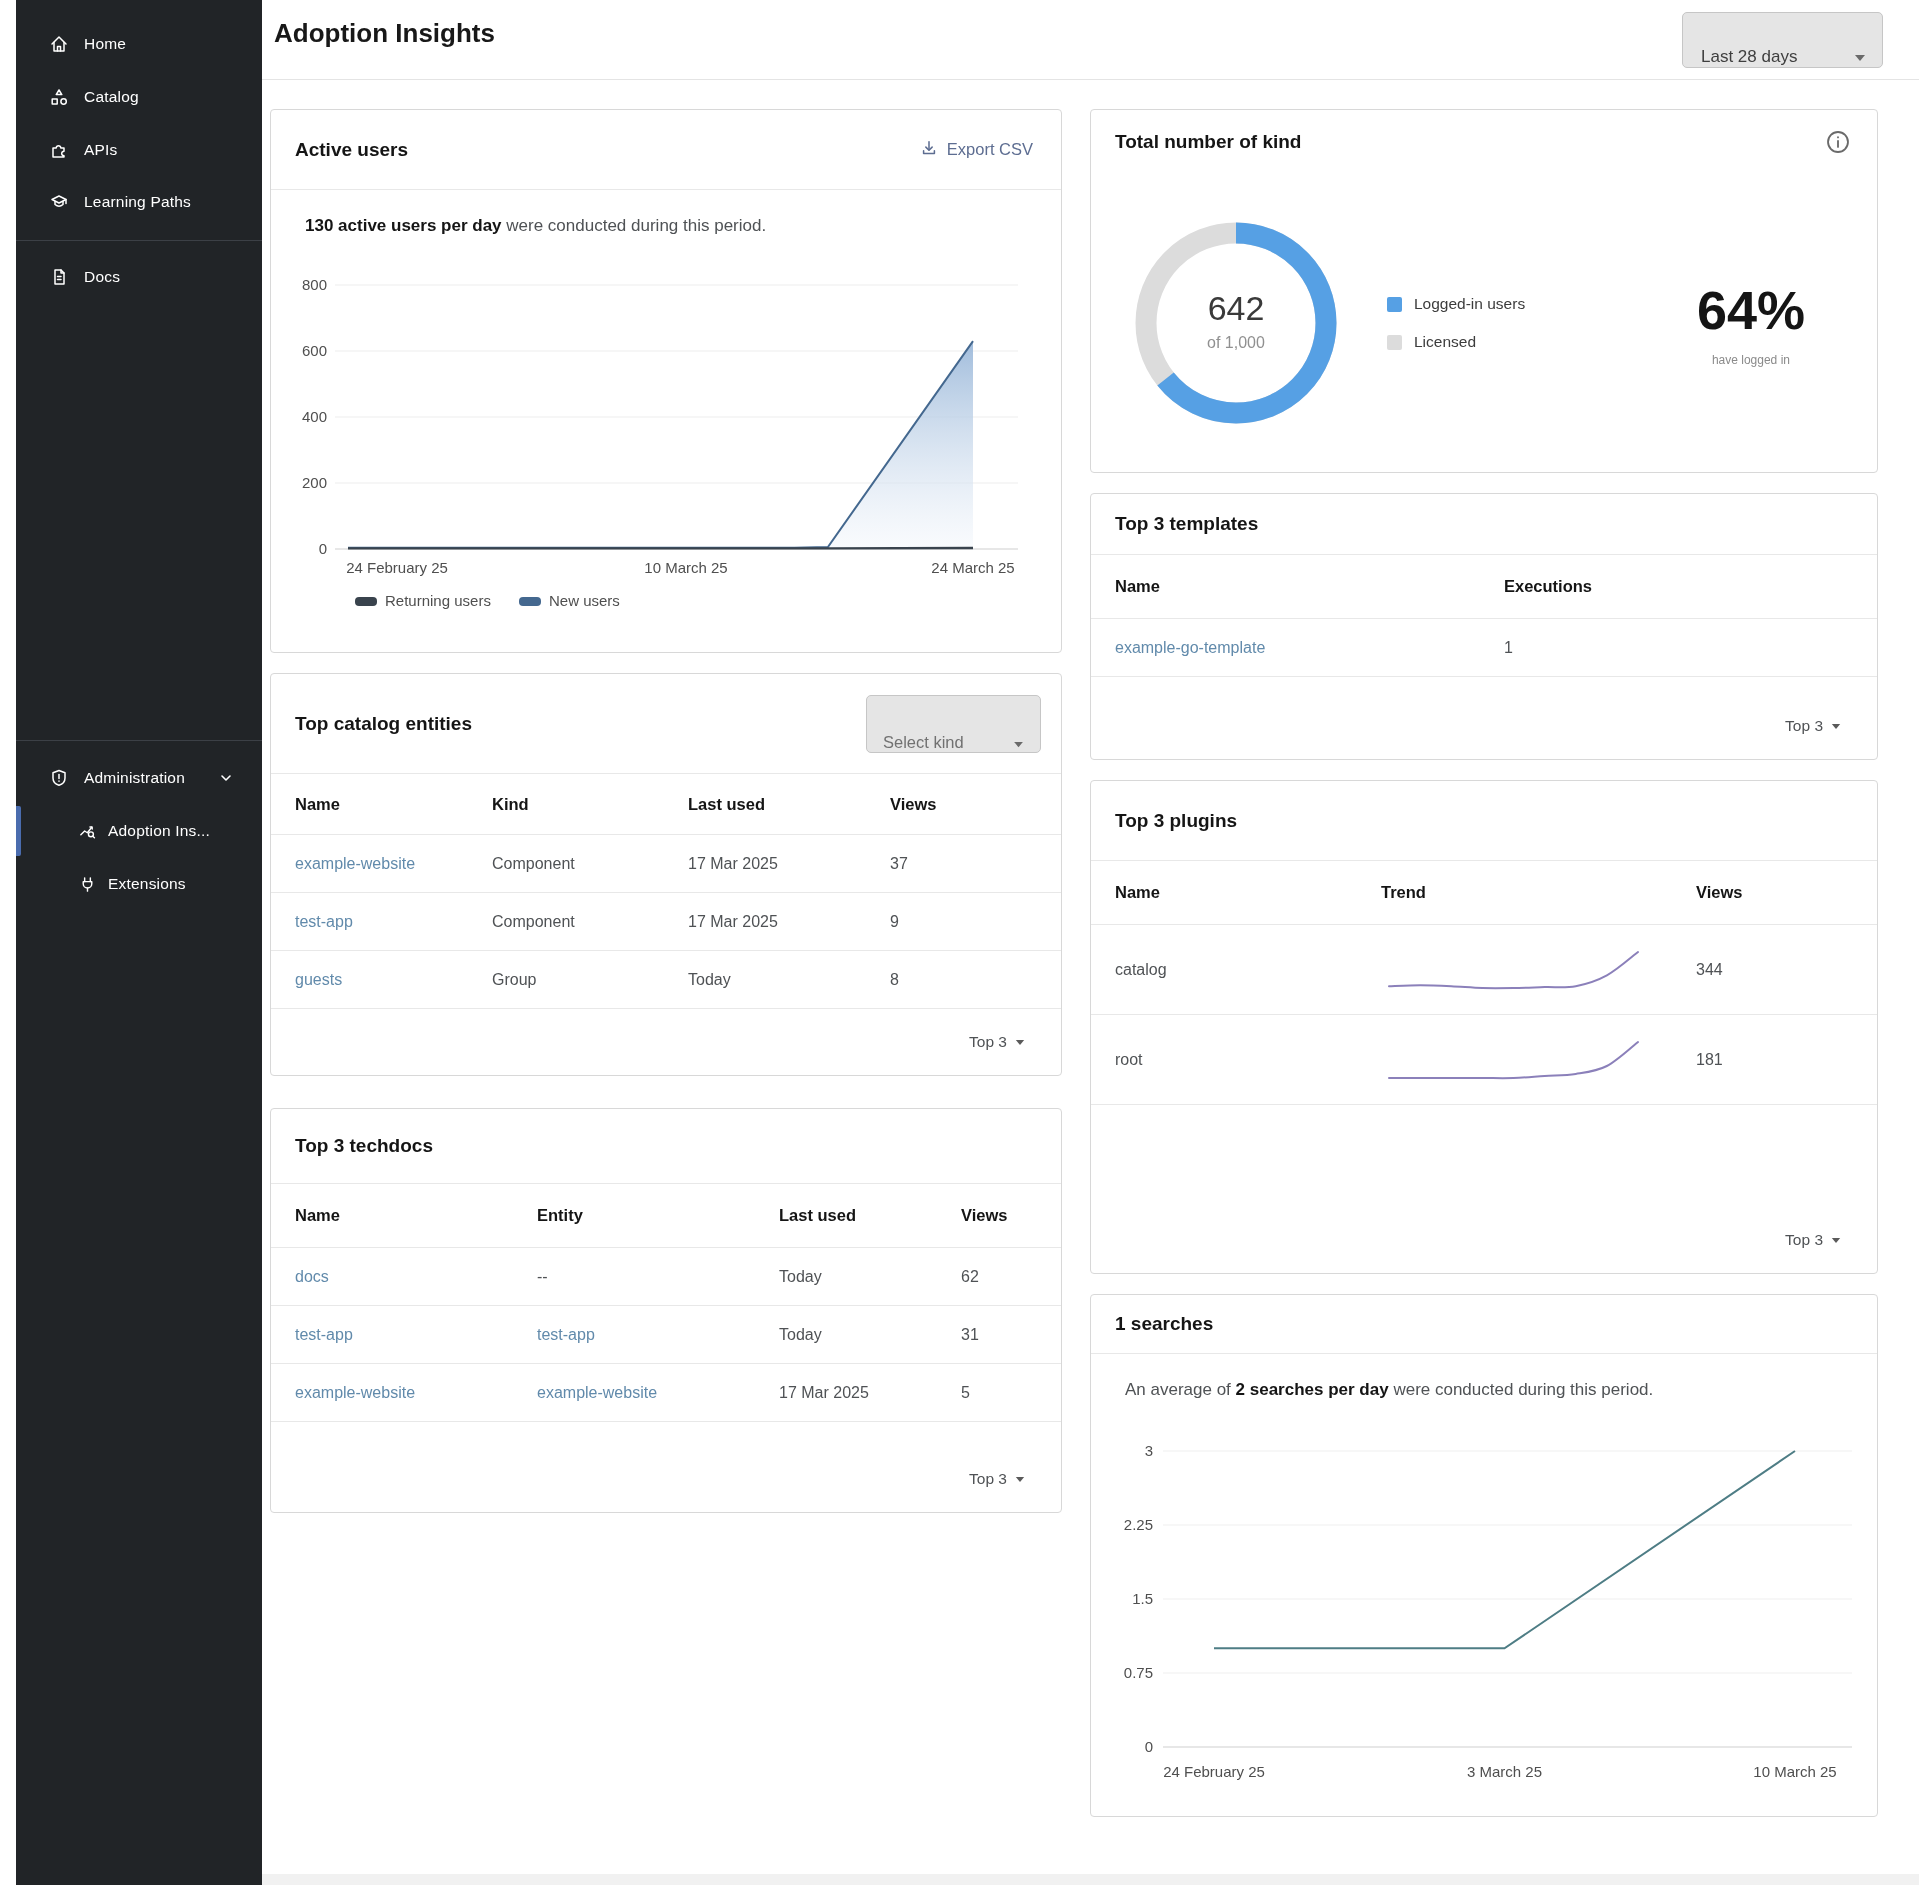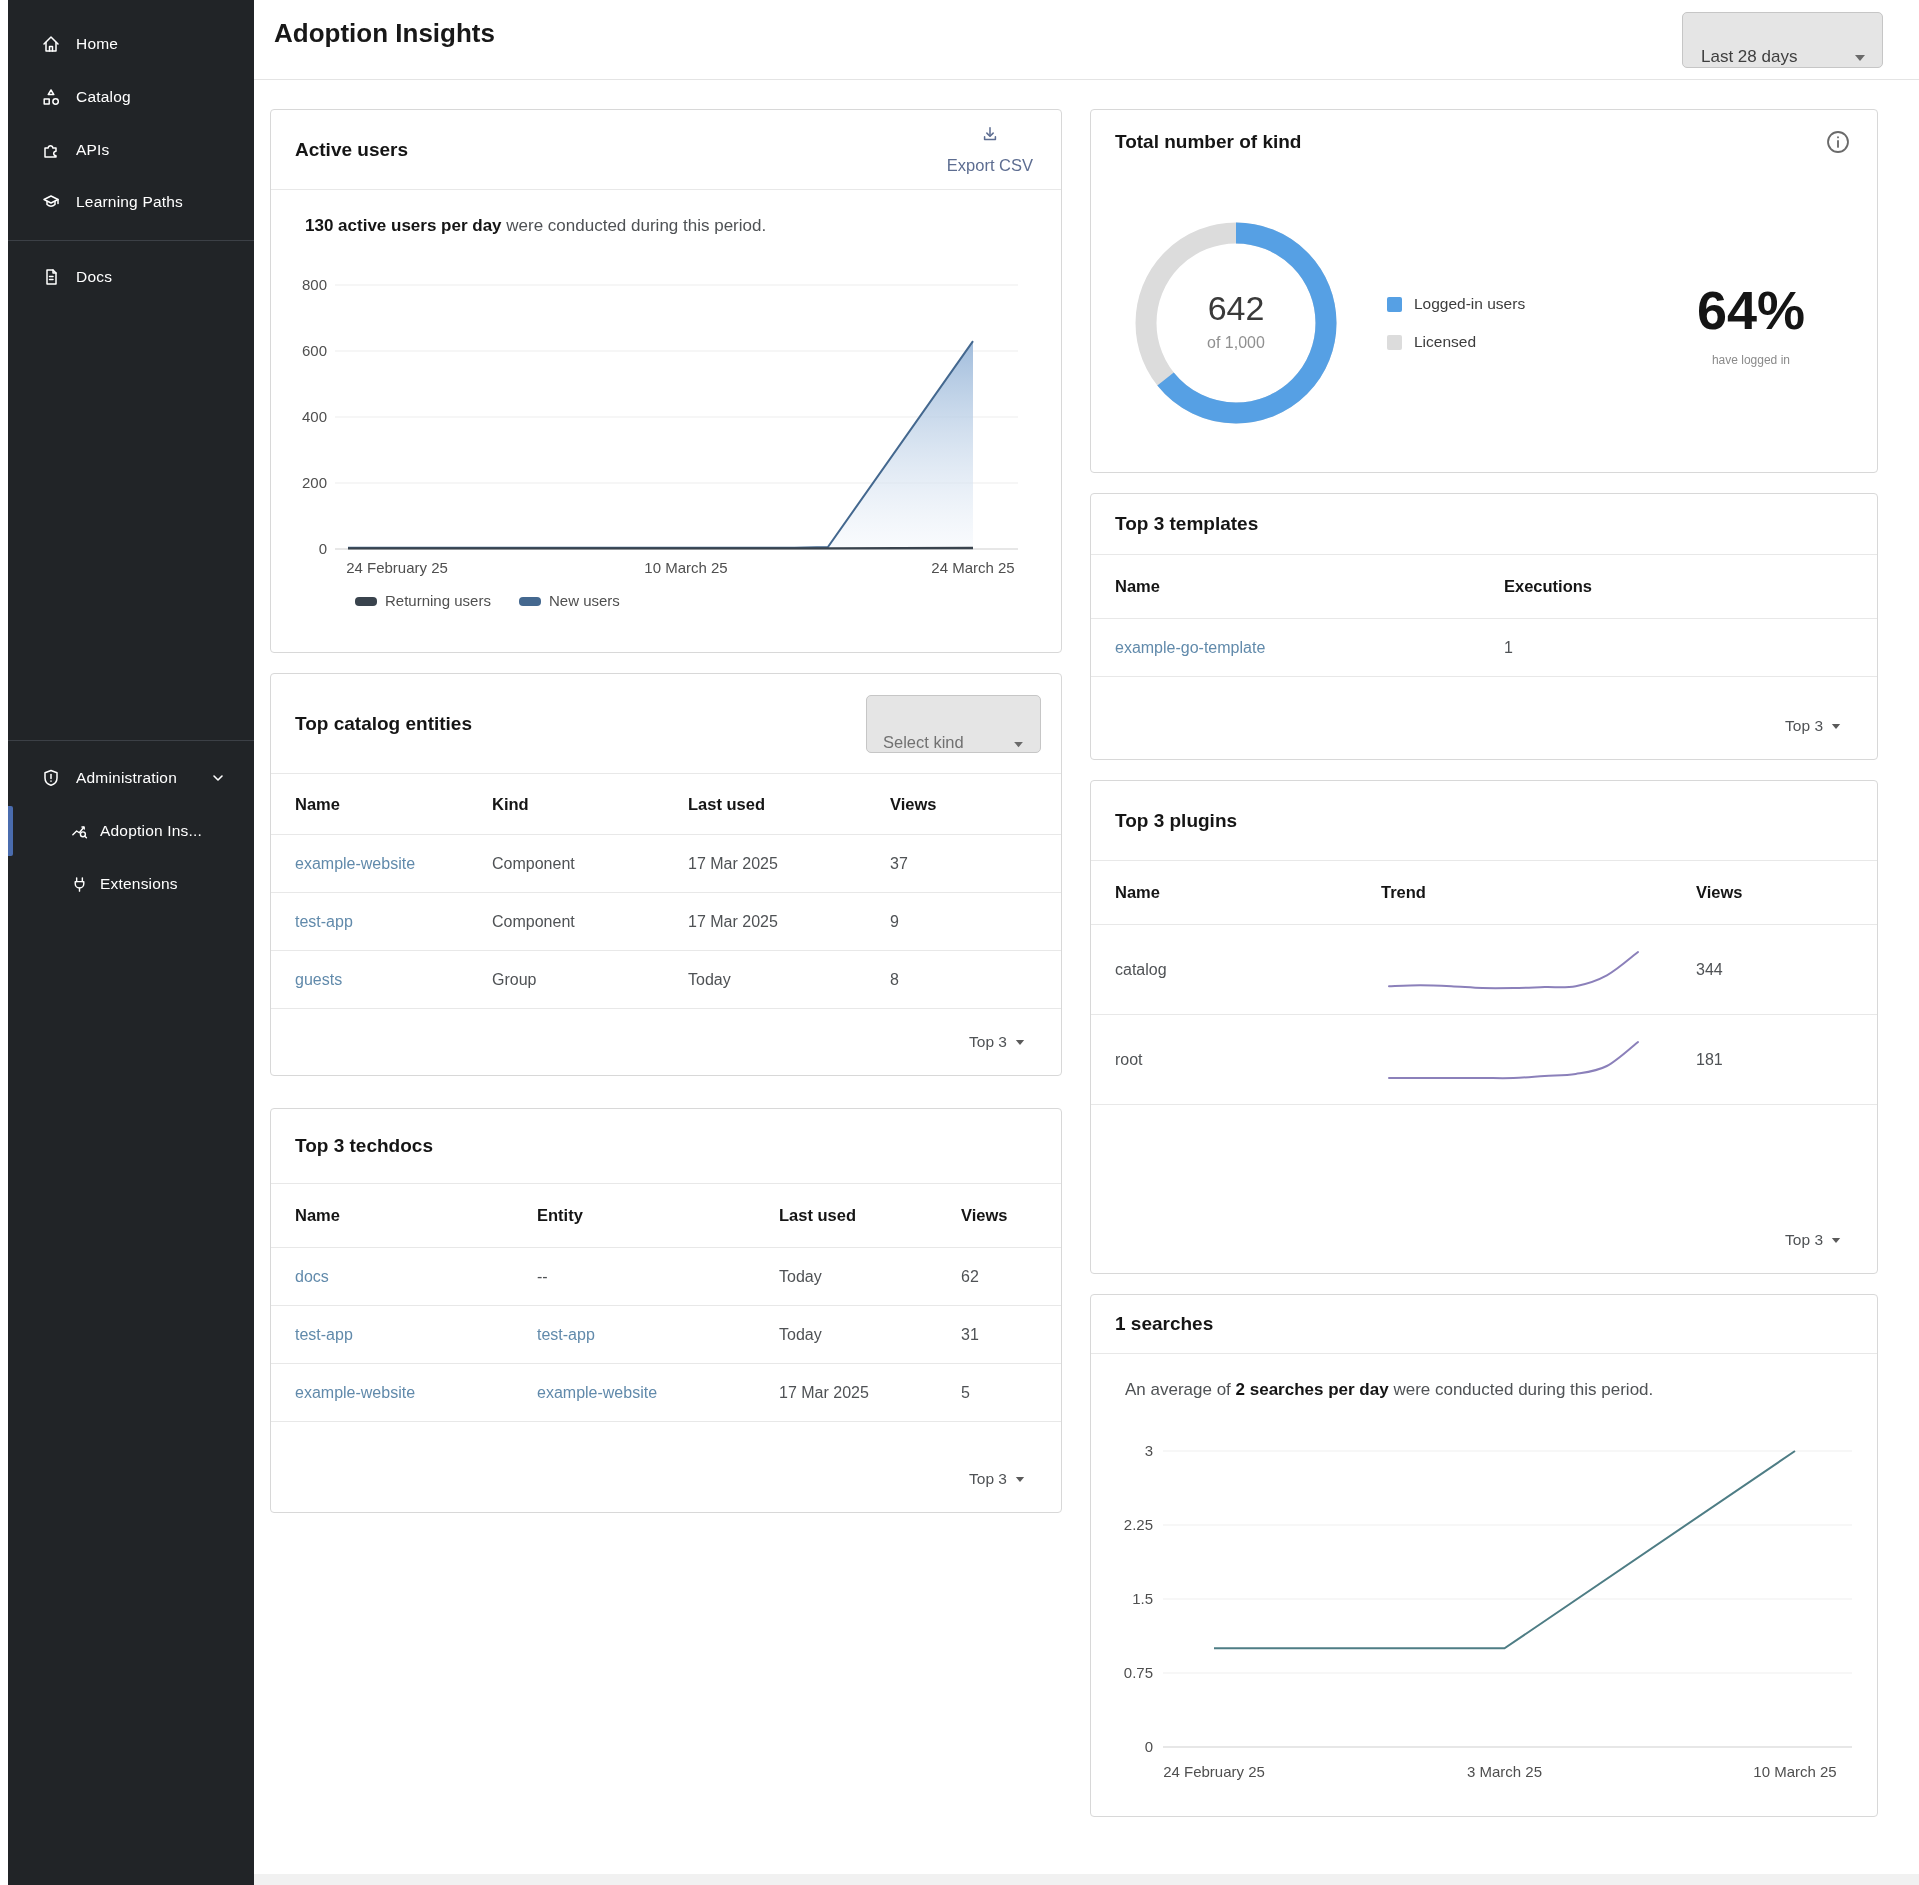--- a/index.html
+++ b/index.html
@@ -1,20 +1,20 @@
 <!DOCTYPE html>
 <html><head>
 <meta charset="utf-8">
 <style>
   * { margin:0; padding:0; box-sizing:border-box; }
   html,body { width:1919px; height:1885px; background:#ffffff;
     font-family:"Liberation Sans","DejaVu Sans",sans-serif; color:#151515; overflow:hidden; }
 
   
-  .sidebar { position:absolute; left:8px; top:0; width:246px; height:1885px; background:#212427; z-index:5; }
+  .sidebar { position:absolute; left:16px; top:0; width:246px; height:1885px; background:#212427; z-index:5; }
   .side-item { position:absolute; left:0; width:246px; height:50px; display:flex; align-items:center;
     color:#ffffff; font-size:15.5px; font-weight:500; letter-spacing:.2px; cursor:pointer; }
   .side-item .sicon { width:20px; height:20px; margin-left:33px; margin-right:15px; display:flex; align-items:center; }
   .side-item.sub .sicon { margin-left:62px; margin-right:10px; }
   .sdivider { position:absolute; left:0; width:246px; height:1px; background:#3c4046; }
   .active-bar { position:absolute; left:0; top:0; width:5px; height:100%; background:#4a6cae; border-radius:0 2px 2px 0; }
   .chev { position:absolute; right:28px; top:17px; }
 
   
   .main { position:absolute; left:246px; top:0; width:1673px; height:1885px; background:#ffffff; }
@@ -30,21 +30,21 @@
   .colL { width:797px; } .colR { width:793px; }
 
   .card { background:#fff; border:1px solid #d8d8d8; border-radius:4px; margin-bottom:20px;
     display:flex; flex-direction:column; }
   .card-head { display:flex; align-items:center; justify-content:space-between;
     padding:0 20px 0 24px; border-bottom:1px solid #e8e8e8; flex:none; }
   .card-head.no-border { border-bottom:none; }
   .card-head h2 { font-size:19px; font-weight:700; color:#151515; }
 
   .export { display:flex; align-items:center; gap:9px; color:#5d6d91; font-size:16.5px;
-    text-decoration:none; cursor:pointer; margin-right:8px;flex-direction:column; }
+    text-decoration:none; cursor:pointer; margin-right:8px; }
 
   .summary { font-size:17px; color:#4f5255; padding-left:34px; margin-top:26px; }
   .summary strong { color:#151515; font-weight:700; }
 
   .chart { margin-left:24px; margin-top:20px; flex:none; }
   .ax { font-size:15px; fill:#4f4f4f; font-family:"Liberation Sans",sans-serif; }
 
   
   .t-row { display:grid; align-items:center; padding:0 24px; border-bottom:1px solid #e8e8e8;
     font-size:16px; color:#4f5255; height:58px; }

